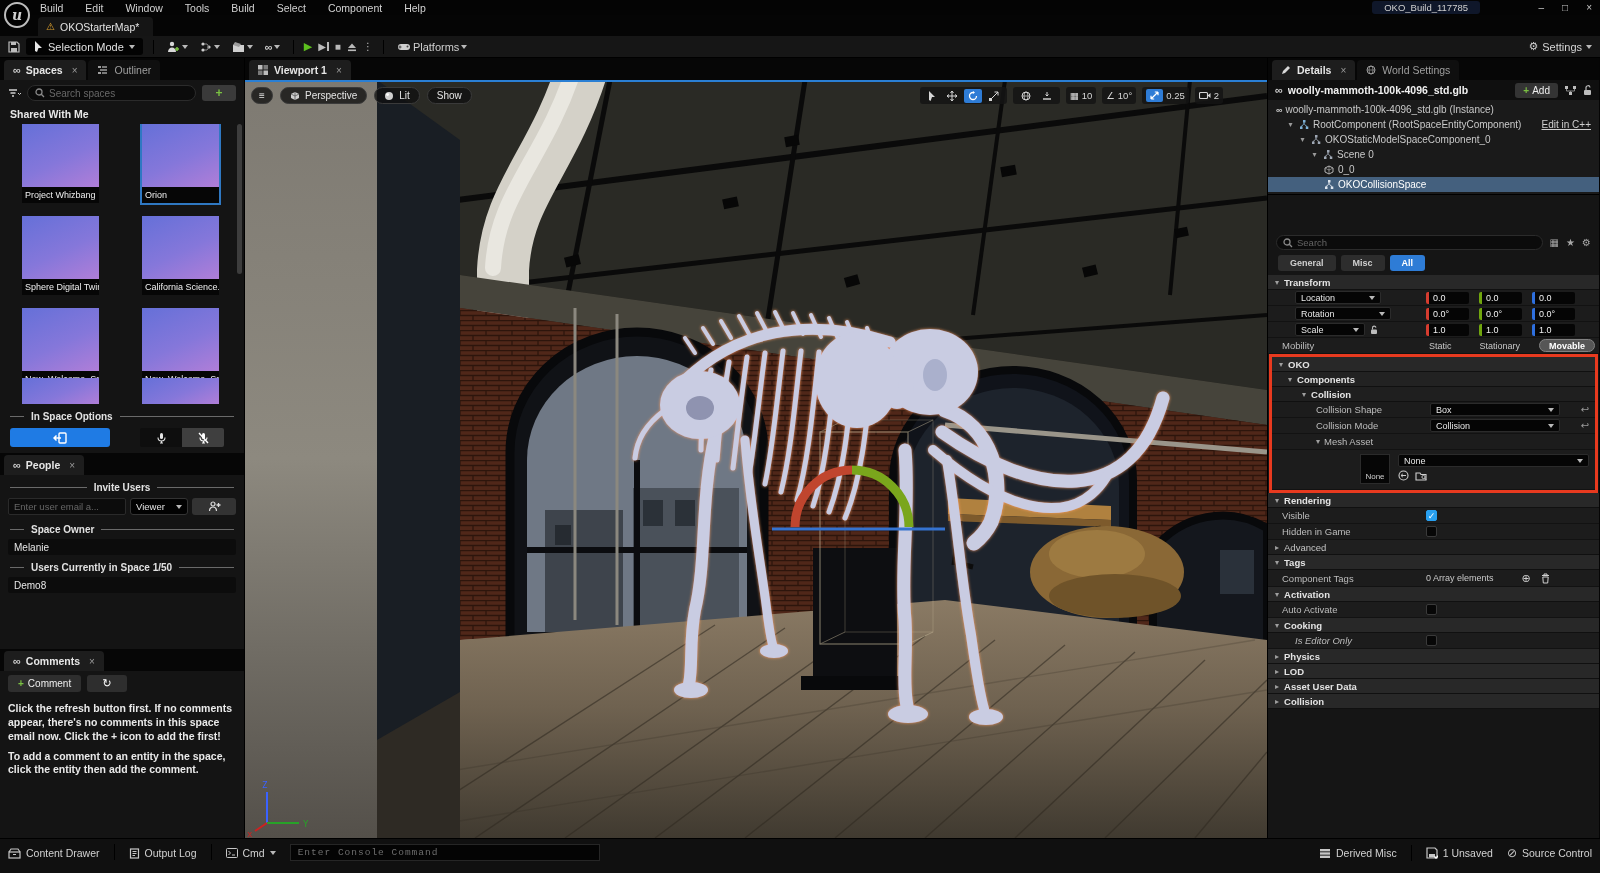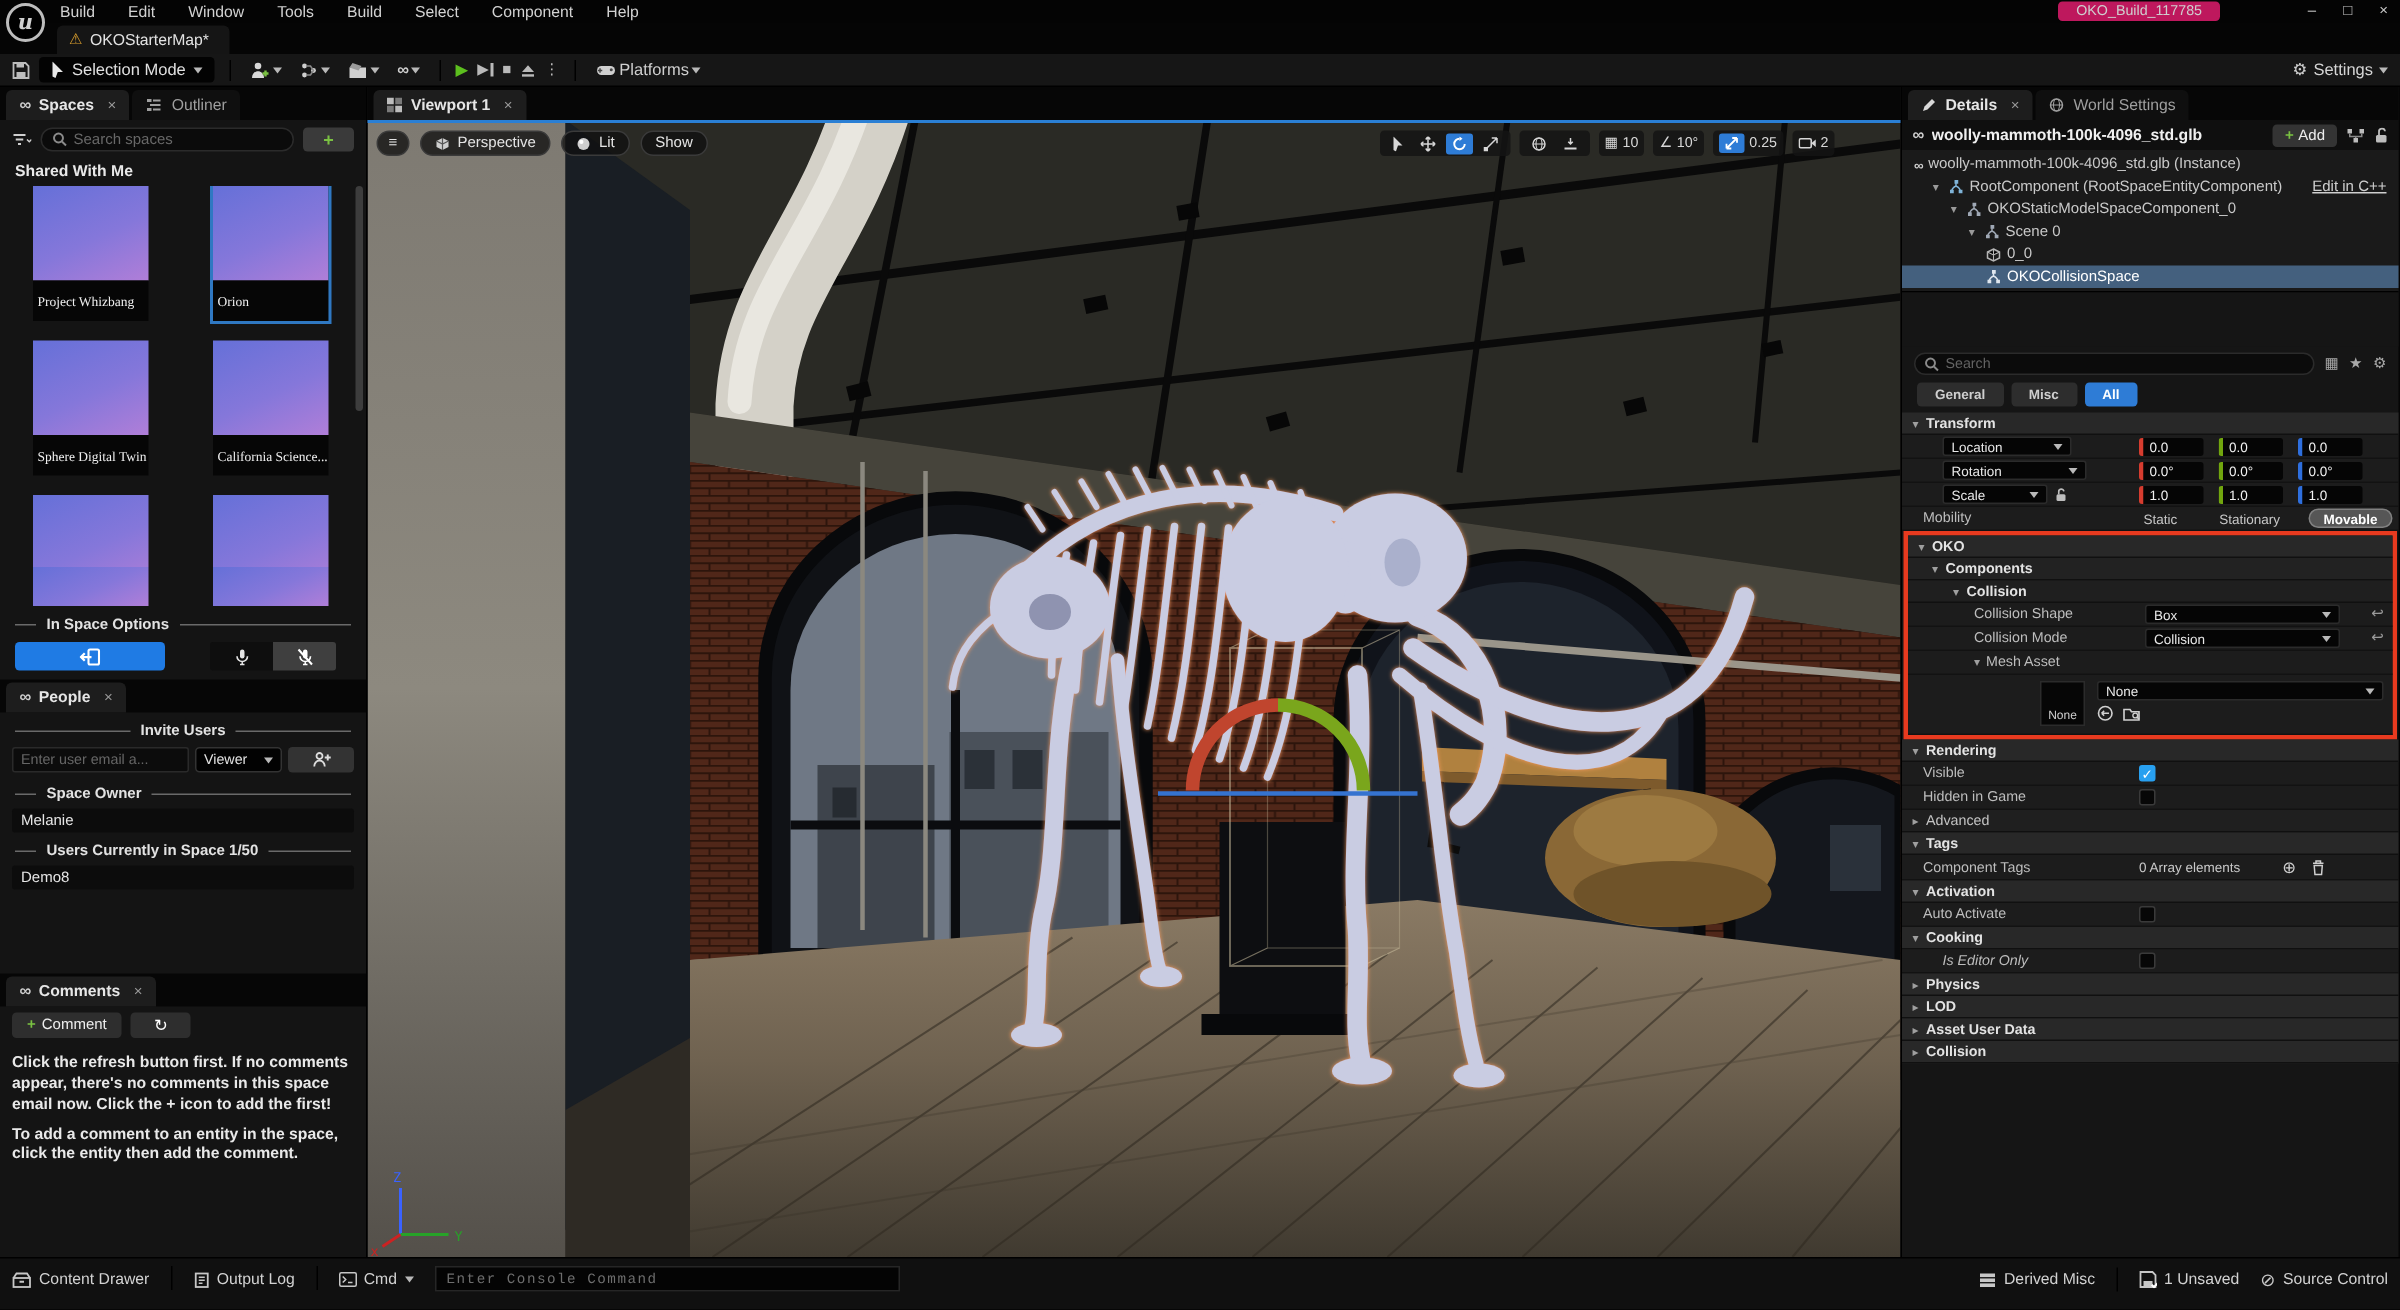--- a/index.html
+++ b/index.html
@@ -8,21 +8,21 @@
   .app{position:relative;width:1600px;height:873px;background:#050505;}
 
   
   .titlebar{position:absolute;left:0;top:0;width:1600px;height:15px;background:#040404;
     display:flex;align-items:center;}
   .ue-logo{position:absolute;left:4px;top:2px;width:26px;height:26px;border-radius:50%;
     border:2px solid #bdbdbd;color:#cfcfcf;display:flex;align-items:center;justify-content:center;
     font-family:"DejaVu Serif",serif;font-style:italic;font-weight:bold;font-size:14px;background:#000;z-index:5;}
   .menus{display:flex;gap:22px;margin-left:40px;}
   .menus span{color:#d2d2d2;font-size:10.5px;cursor:default;}
-  .build-pill{margin-left:auto;margin-right:120px;background:#be185d;border-radius:3px;
+  .build-pill{margin-left:auto;margin-right:120px;background:#0f172a;border-radius:3px;
     padding:1px 12px;font-size:9.5px;color:#cfcfcf;}
   .winbtns{position:absolute;right:8px;top:0;display:flex;gap:18px;color:#c7c7c7;font-size:10px;height:15px;align-items:center;}
 
   
   .tabrow{position:absolute;left:0;top:15px;width:1600px;height:21px;background:#050505;display:flex;align-items:flex-end;}
   .map-tab{margin-left:38px;height:19px;background:#151515;border-radius:4px 4px 0 0;display:flex;
     align-items:center;gap:5px;padding:0 14px 0 8px;color:#e3e3e3;font-size:10.5px;}
   .warn{color:#d79c2c;font-size:10px;}
 
   
@@ -60,22 +60,22 @@
   .srch input{flex:1;background:transparent;border:0;outline:0;color:#ddd;font-size:10px;min-width:0;
     font-family:"Liberation Sans",sans-serif;}
   .srch input::placeholder{color:#686868;}
   .plusbtn{width:34px;height:16px;background:#3a3a3a;border-radius:3px;display:flex;align-items:center;
     justify-content:center;color:#7ac142;font-weight:bold;font-size:12px;}
   .shared-h{padding:3px 10px 4px 10px;font-weight:bold;color:#e8e8e8;font-size:10.5px;flex:none;}
   .cards{position:relative;flex:none;height:254px;padding-left:22px;display:flex;flex-wrap:wrap;
     column-gap:43px;row-gap:13px;overflow:hidden;}
   .card{width:77px;}
   .thumb{width:77px;height:63px;background:linear-gradient(155deg,#6570d8 0%,#8577da 55%,#b07ed8 100%);}
-  .clabel{height:27px;background:#060606;color:#efefef;font-size:9px;display:flex;align-items:center;padding:0 3px;
-    white-space:nowrap;overflow:hidden;font-family:Liberation Serif, serif;}
+  .clabel{height:16px;background:#060606;color:#efefef;font-size:9px;display:flex;align-items:center;padding:0 3px;
+    white-space:nowrap;overflow:hidden;}
   .card.selected{outline:2px solid #2f78c2;}
   .vscroll{position:absolute;right:2px;top:0;width:5px;height:150px;background:#3d3d3d;border-radius:3px;}
   .partials{flex:none;height:26px;padding-left:22px;display:flex;column-gap:43px;overflow:hidden;}
   .partials .thumb{height:26px;}
 
   .hsep{display:flex;align-items:center;gap:7px;color:#e2e2e2;font-weight:bold;font-size:10px;
     padding:0 10px;margin-top:7px;flex:none;}
   .hsep::before{content:"";width:14px;border-top:1px solid #6a6a6a;}
   .hsep::after{content:"";flex:1;border-top:1px solid #6a6a6a;}
   .hsep.center::before{flex:1;width:auto;}

